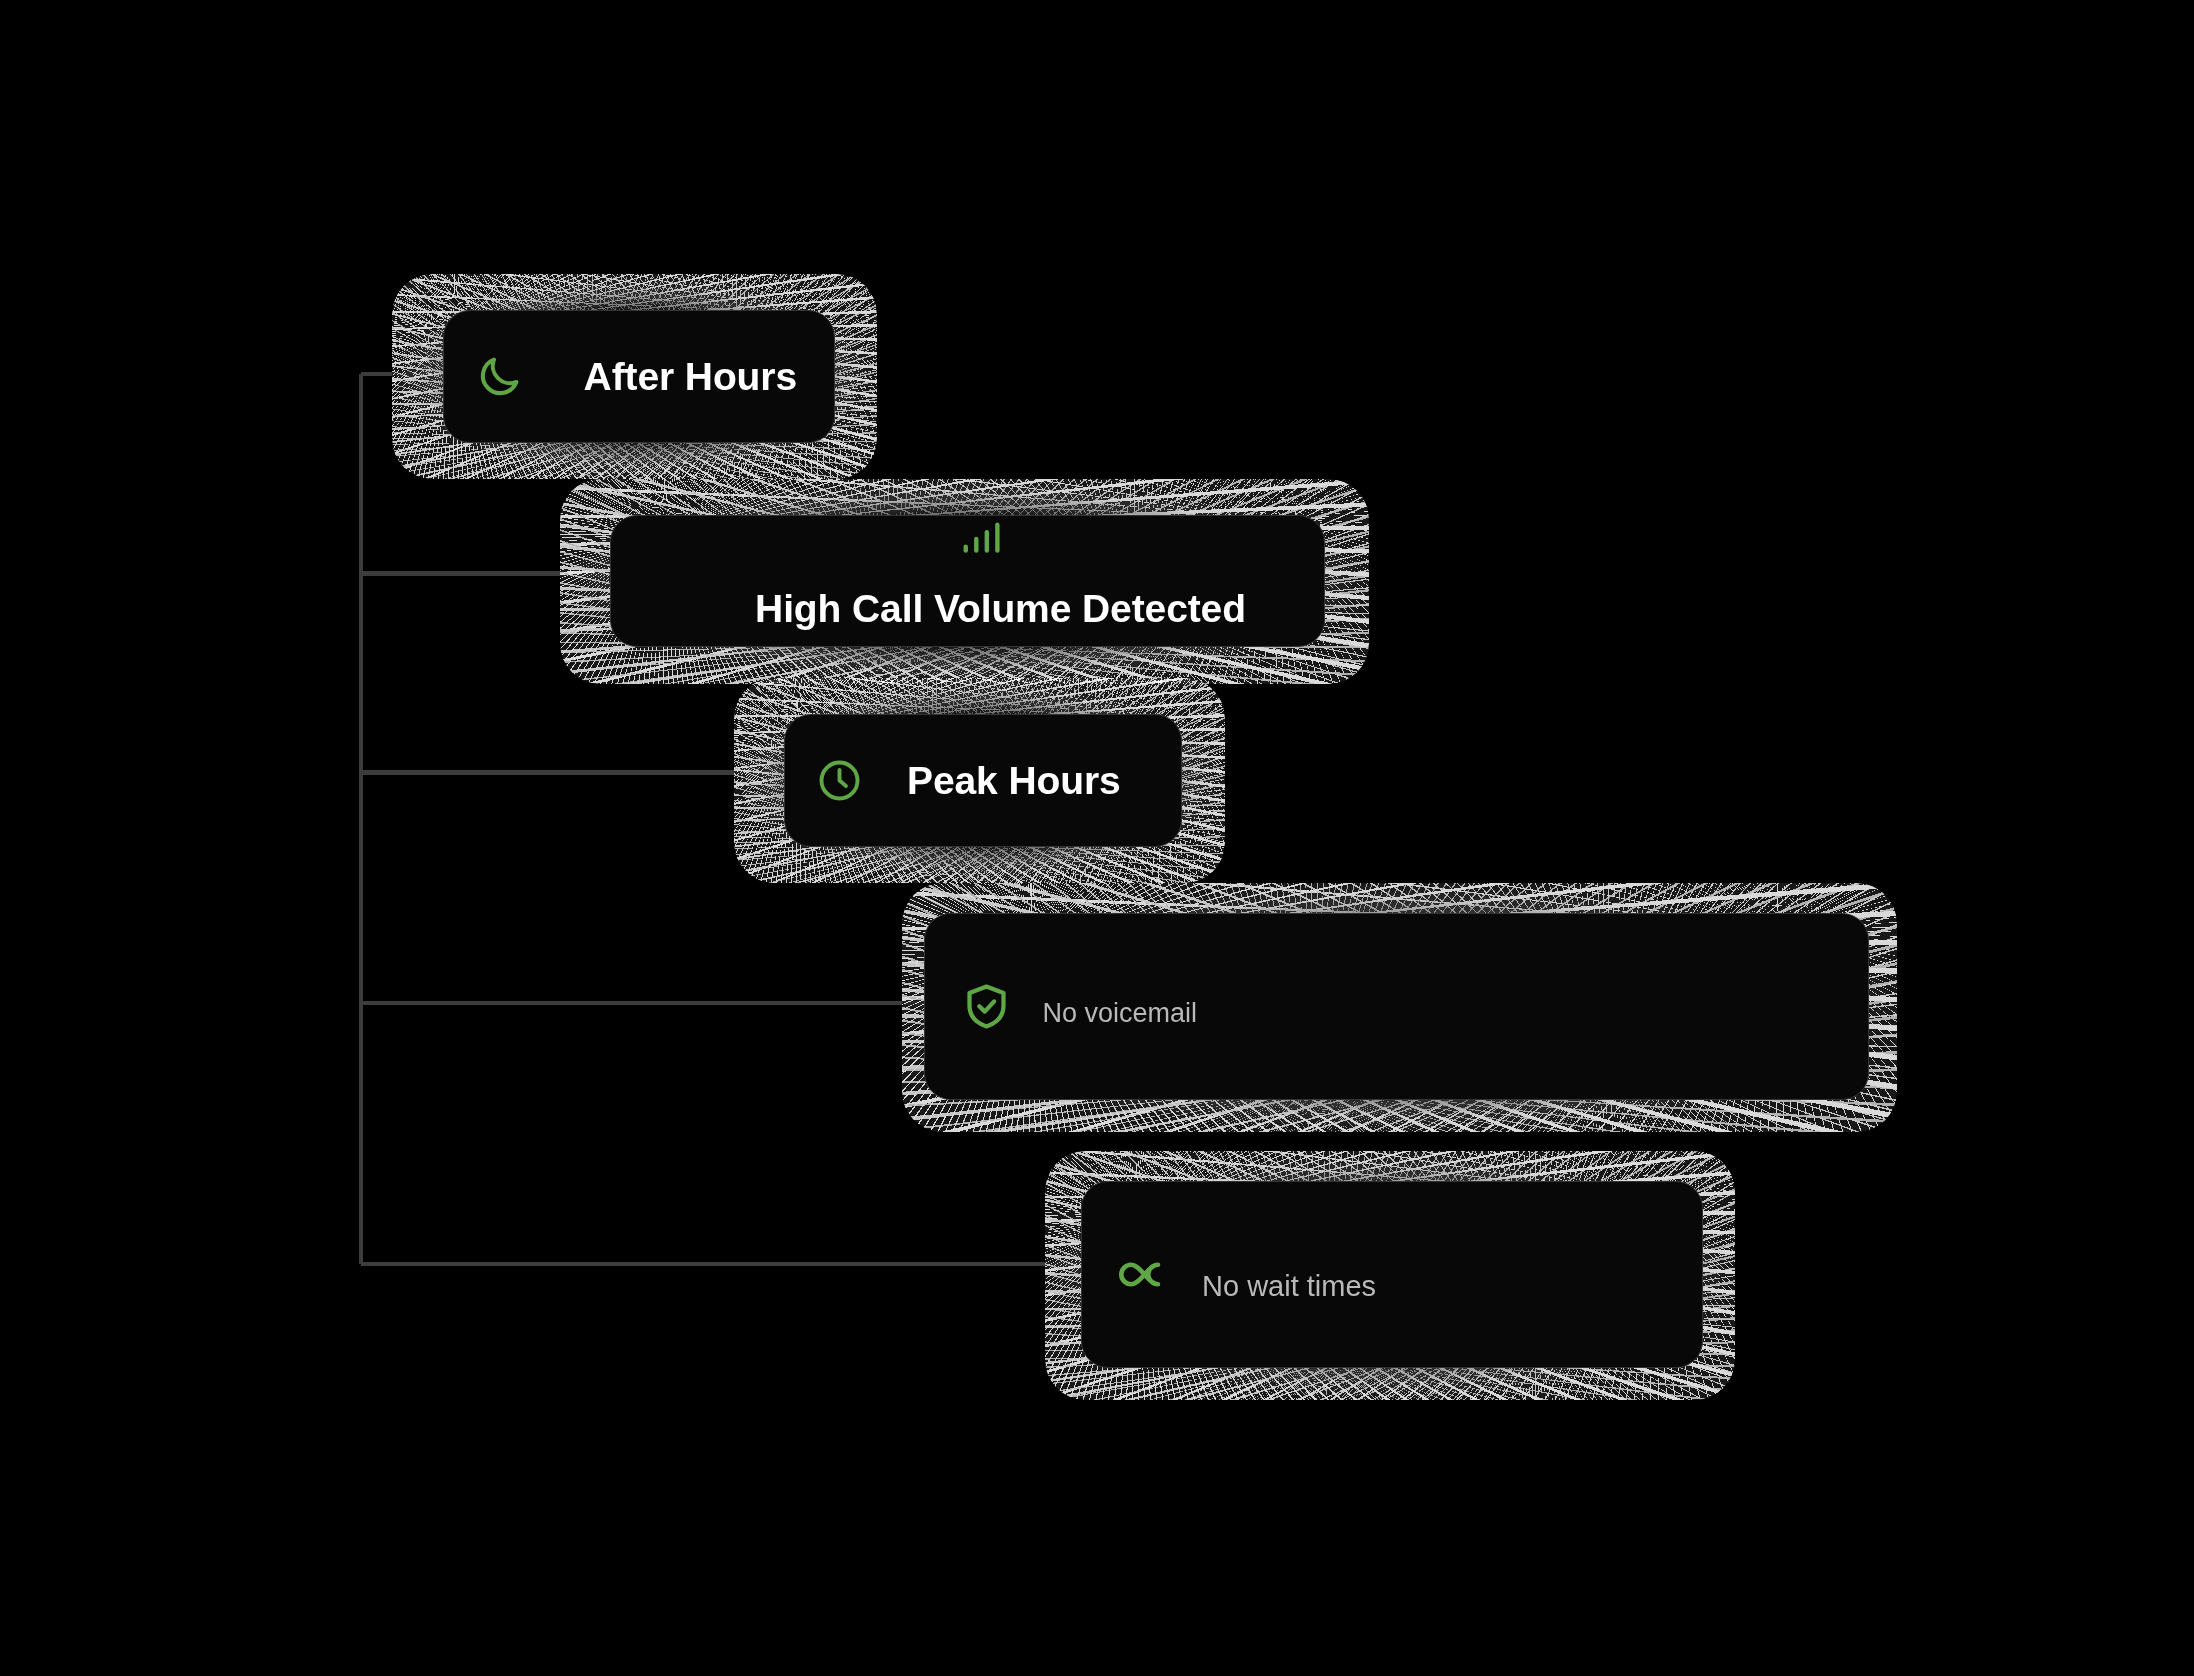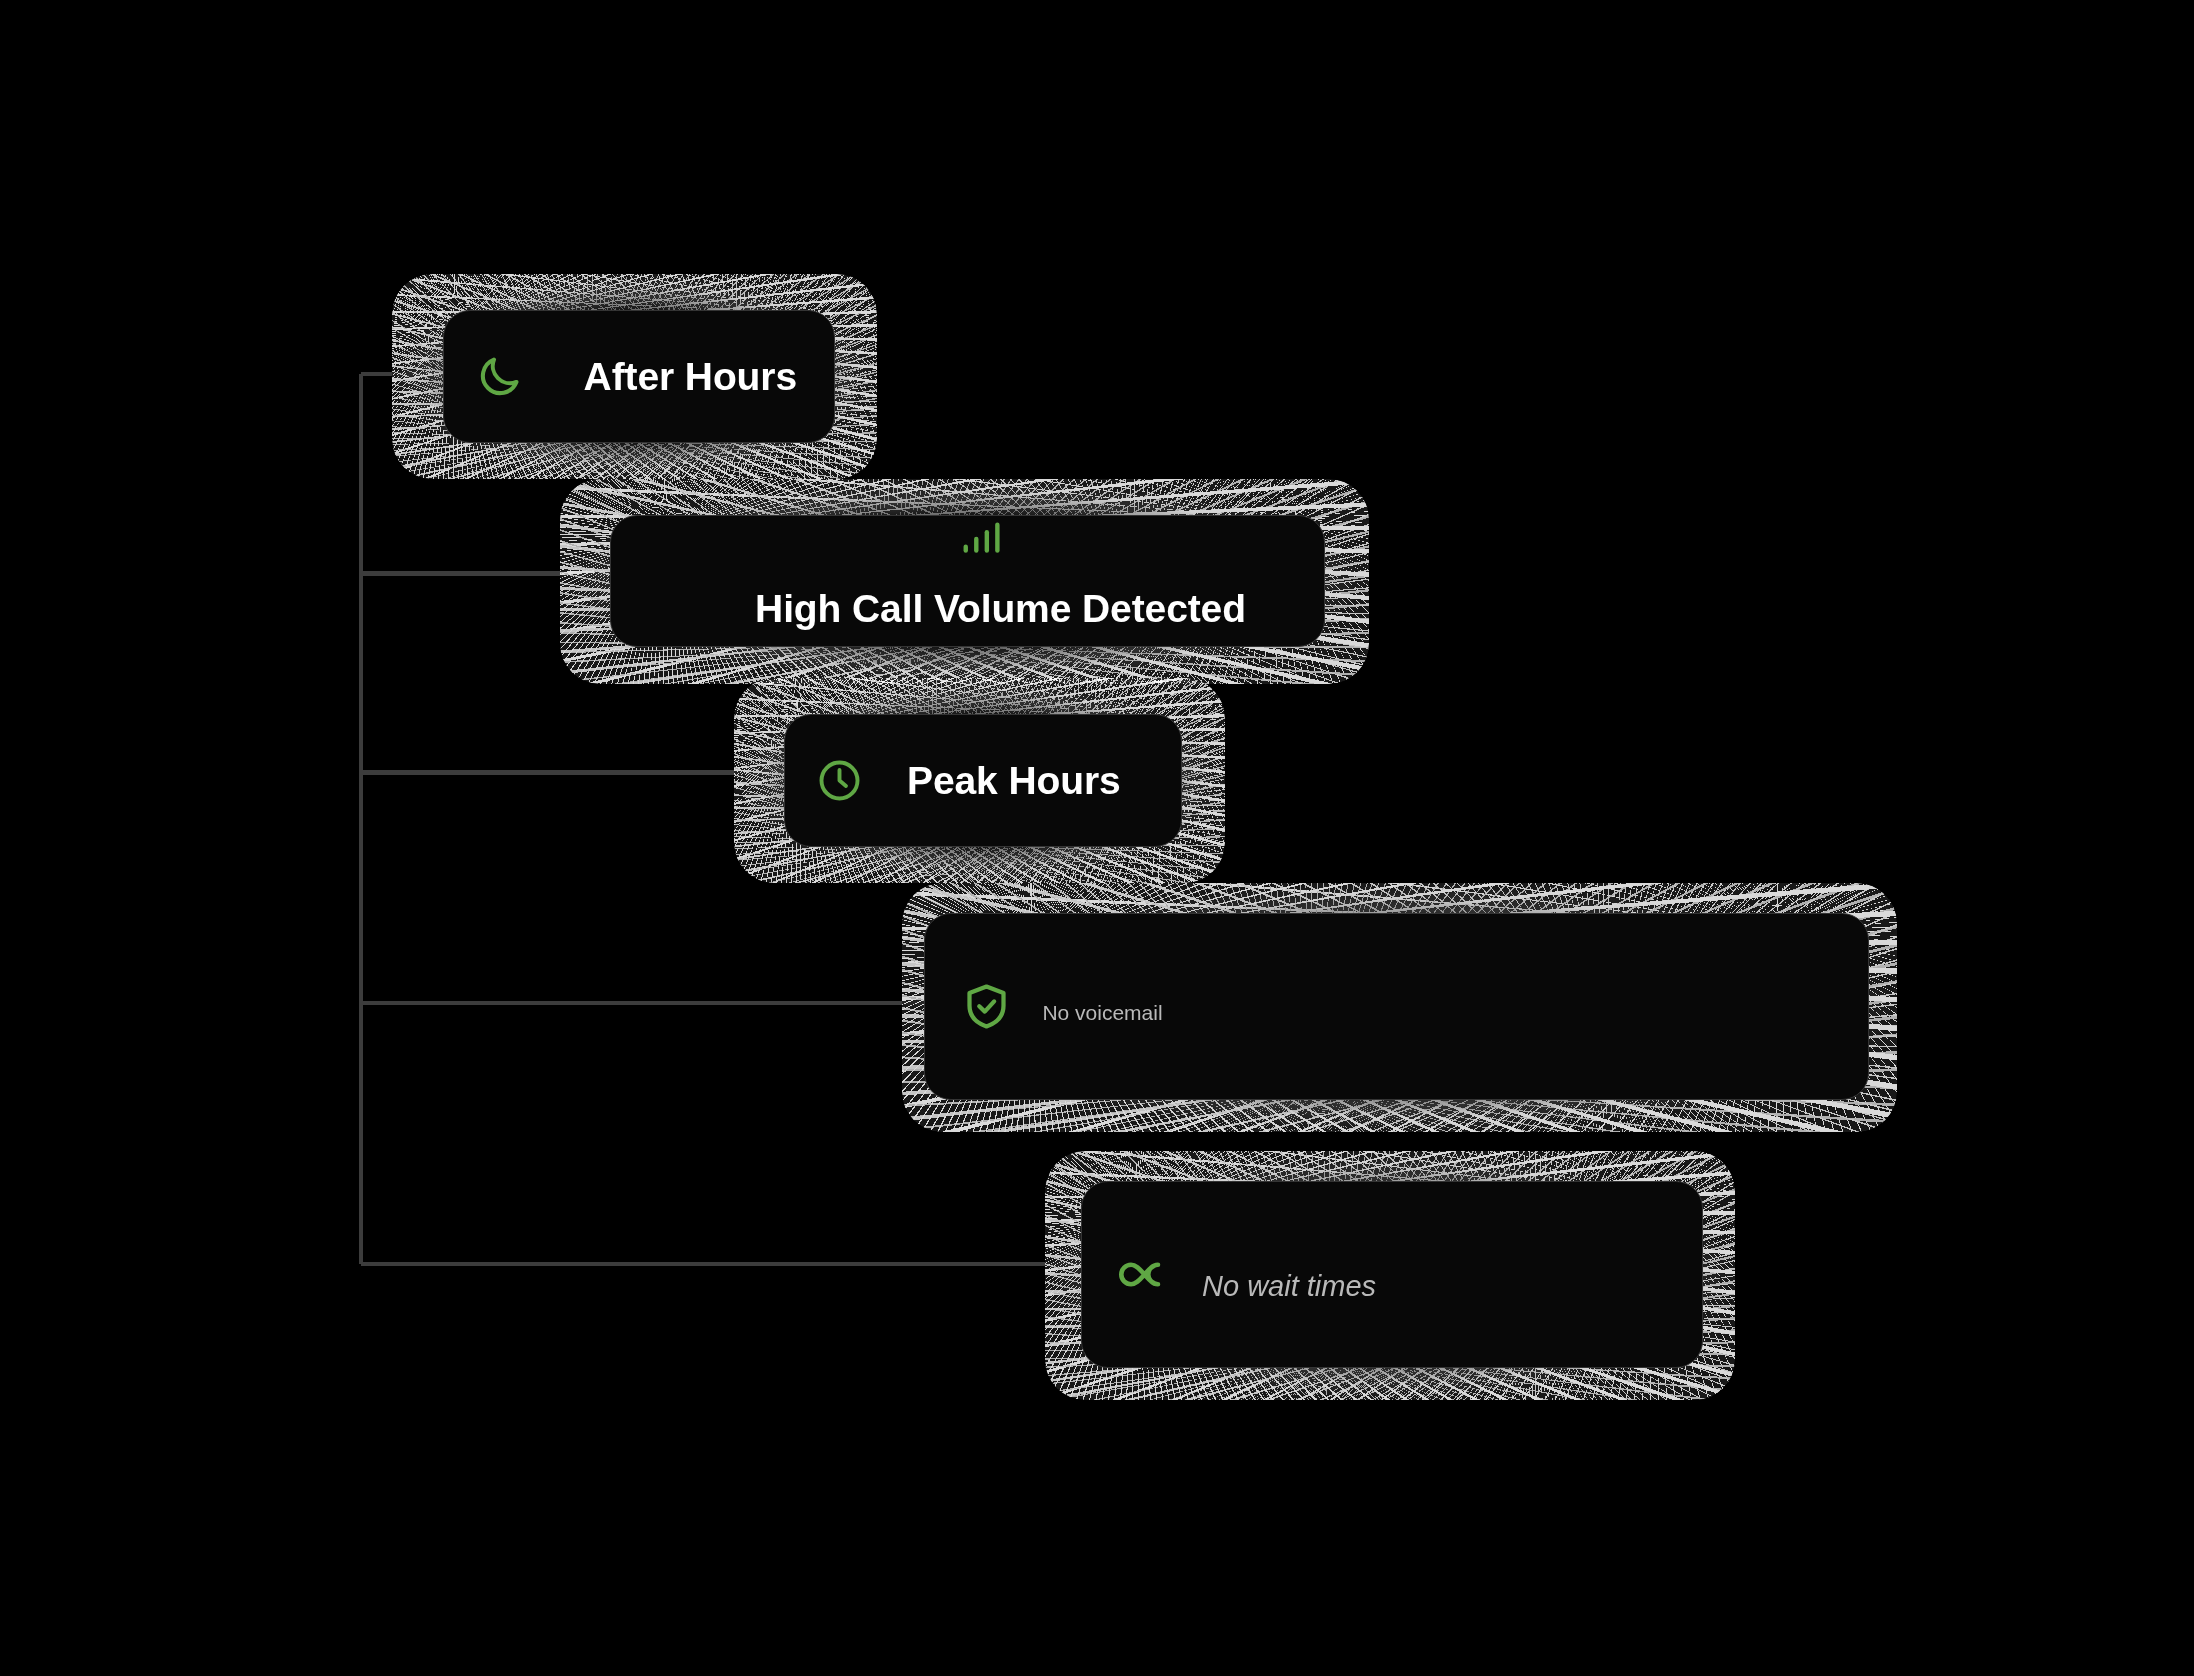--- a/index.html
+++ b/index.html
@@ -87,28 +87,28 @@
   #n3{left:734px;top:678px;}
   #n3 .halo,#n3 .halo2{left:0;top:0;width:491px;height:205px;}
   #n3 .card{left:50px;top:36px;width:398px;height:133px;padding:0 0 0 31px;gap:8px;}
   #n3 .title{font-size:39px;}
 
   
   #n4{left:902px;top:883px;}
   #n4 .halo,#n4 .halo2{left:0;top:0;width:995px;height:249px;}
   #n4 .card{left:22.4px;top:30px;width:945px;height:187px;padding:0 0 0 36px;gap:30px;}
   #n4 .title{font-size:39px;}
-  #n4 .sub{font-size:21px;margin-top:13.7px;}
+  #n4 .sub{font-size:27px;margin-top:13.7px;}
 
   
   #n5{left:1045px;top:1151px;}
   #n5 .halo,#n5 .halo2{left:0;top:0;width:690px;height:249px;}
   #n5 .card{left:36px;top:30px;width:622px;height:187px;padding:0 0 0 36px;gap:31px;}
   #n5 .title{font-size:39px;}
-  #n5 .sub{font-size:29px;margin-top:24px;font-style:italic;}
+  #n5 .sub{font-size:29px;margin-top:24px;}
 </style>
 </head>
 <body>
 
 <div id="stage">
 
   <div class="tree">
     <svg width="2194" height="1677" viewBox="0 0 3528 2696" xmlns="http://www.w3.org/2000/svg">
       <g stroke="#3C3C3C" stroke-width="7" fill="none" shape-rendering="crispEdges">
         <path d="M581 601 L581 2032"></path>

